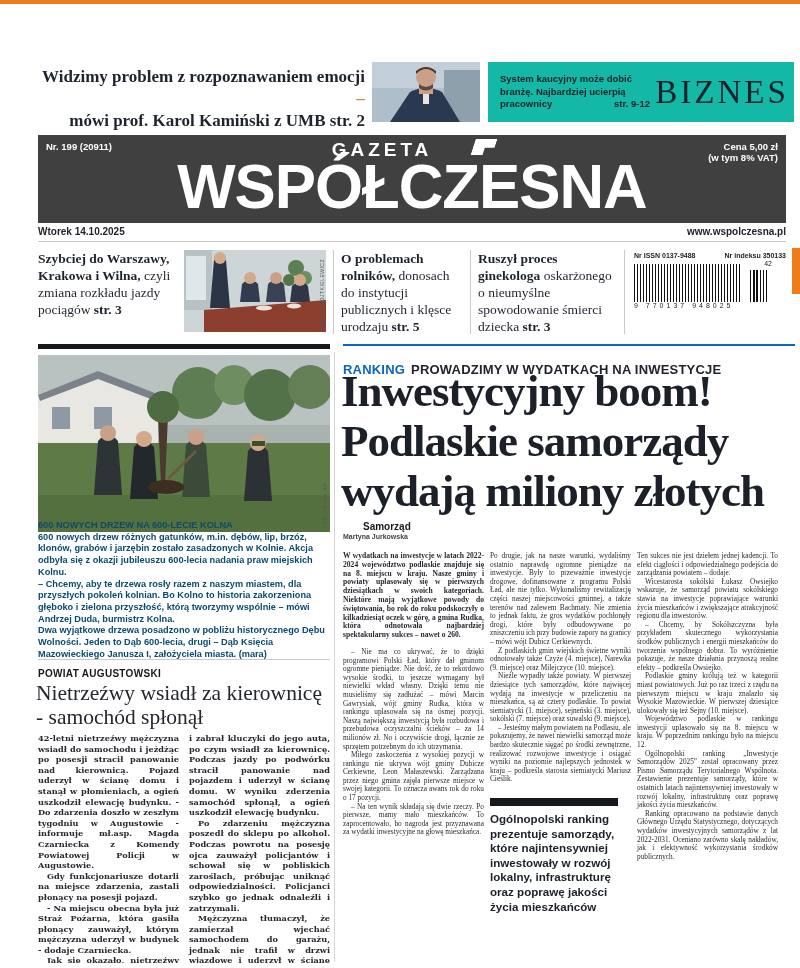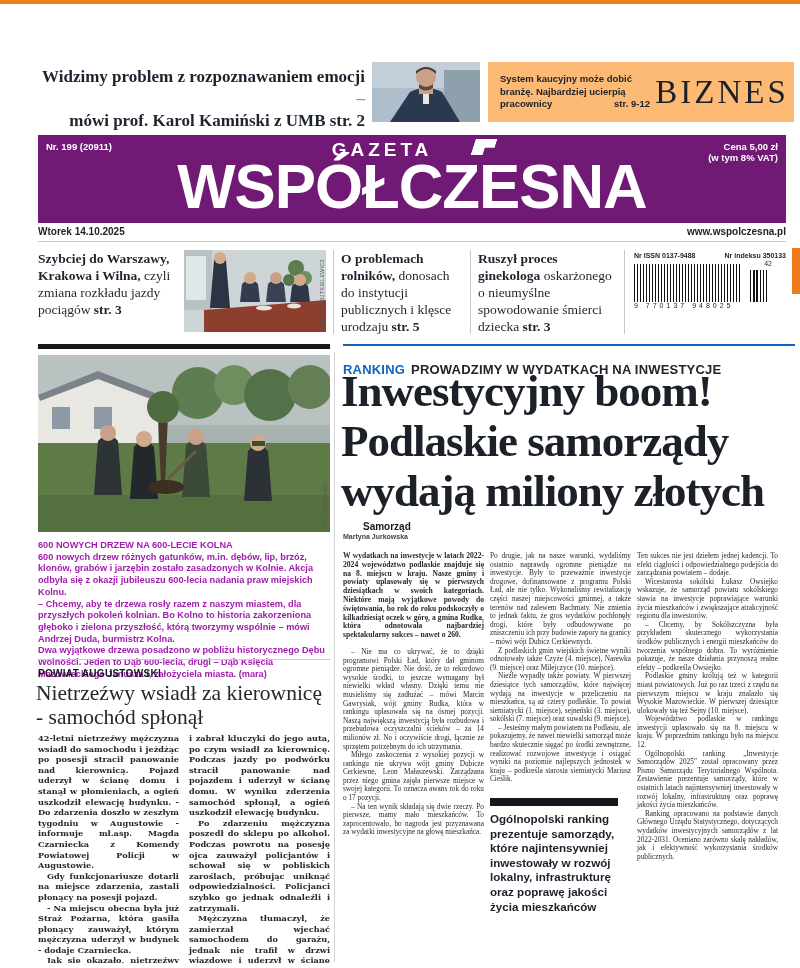--- a/index.html
+++ b/index.html
@@ -8,28 +8,28 @@
   .abs{position:absolute;}
 
   
   .top-rule{left:0;top:0;width:800px;height:4px;background:#ee7c1b;}
 
   
   .top-headline{left:40px;top:66px;width:325px;text-align:right;
     font-family:"Liberation Serif",serif;font-weight:bold;font-size:17px;line-height:22px;color:#1e242e;}
   .top-headline .dash{color:#ee7c1b;font-weight:bold;}
   .prof-photo{left:372px;top:62px;width:108px;height:60px;overflow:hidden;}
-  .biznes-box{left:488px;top:62px;width:306px;height:60px;background:#fdba74;display:flex;align-items:center;}
+  .biznes-box{left:488px;top:62px;width:306px;height:60px;background:#14b8a6;display:flex;align-items:center;}
   .biznes-text{width:150px;margin-left:12px;font-size:9.5px;line-height:12.5px;font-weight:bold;color:#20242c;}
   .biznes-page{float:right;font-weight:bold;}
   .biznes-brand{flex:1;text-align:center;font-family:"Liberation Serif",serif;font-size:33px;
     letter-spacing:3px;color:#1b2029;}
 
   
-  .masthead{left:38px;top:135px;width:748px;height:88px;background:#701a75;color:#fff;}
+  .masthead{left:38px;top:135px;width:748px;height:88px;background:#404040;color:#fff;}
   .mh-issue{left:8px;top:6px;font-size:9.5px;font-weight:bold;position:absolute;}
   .mh-price{right:8px;top:6px;font-size:9.5px;font-weight:bold;text-align:right;line-height:11px;position:absolute;}
   .mh-gazeta{left:0;right:60px;top:4px;text-align:center;font-size:19px;font-weight:bold;
     letter-spacing:4px;position:absolute;}
   .mh-flag{position:absolute;left:435px;top:4px;width:22px;height:16px;background:#fff;
     transform:skewX(-18deg);clip-path:polygon(0 0,100% 0,100% 55%,55% 55%,55% 100%,0 100%);}
   .mh-main{left:0;right:0;top:16px;text-align:center;font-size:63px;font-weight:bold;
     letter-spacing:-1px;transform:scaleX(.98);line-height:70px;position:absolute;}
   .date-row{left:38px;top:226px;width:748px;height:15px;font-size:10px;font-weight:bold;
     display:flex;justify-content:space-between;border-bottom:1px solid #c9c9c9;}
@@ -58,21 +58,21 @@
   .vcredit{writing-mode:vertical-rl;transform:rotate(180deg);font-size:5px;color:#555;
     letter-spacing:.5px;position:absolute;}
 
   
   .black-bar{left:38px;top:344px;width:292px;height:5px;background:#15181d;}
   .blue-rule{left:343px;top:344px;width:452px;height:2px;background:#0d64c1;}
   .main-vline{left:334px;top:352px;width:1px;height:610px;background:#d5d5d5;}
 
   
   .main-photo{left:38px;top:355px;width:292px;height:177px;overflow:hidden;}
-  .caption{left:38px;top:540px;width:292px;color:#a21caf;}
+  .caption{left:38px;top:520px;width:292px;color:#0c4a6e;}
   .cap-title{font-size:11px;font-weight:bold;margin:0 0 4px 0;}
   .caption p{margin:0;font-size:9.2px;line-height:11.7px;font-weight:bold;}
   .cap-rule{left:38px;top:659px;width:292px;height:1px;background:#c9c9c9;}
   .kicker{left:38px;top:668px;font-size:10px;font-weight:bold;letter-spacing:.3px;color:#15181d;}
   .left-headline{left:36px;top:681px;width:295px;font-family:"Liberation Serif",serif;
     font-size:21.5px;line-height:24px;color:#23272e;font-weight:normal;}
   .left-cols{left:38px;top:733px;width:292px;height:230px;display:flex;gap:10px;overflow:hidden;}
   .left-col{width:141px;font-family:"DejaVu Serif",serif;font-size:8.2px;line-height:10.6px;
     font-weight:bold;color:#26292e;text-align:justify;}
   .left-col p{margin:0;}

